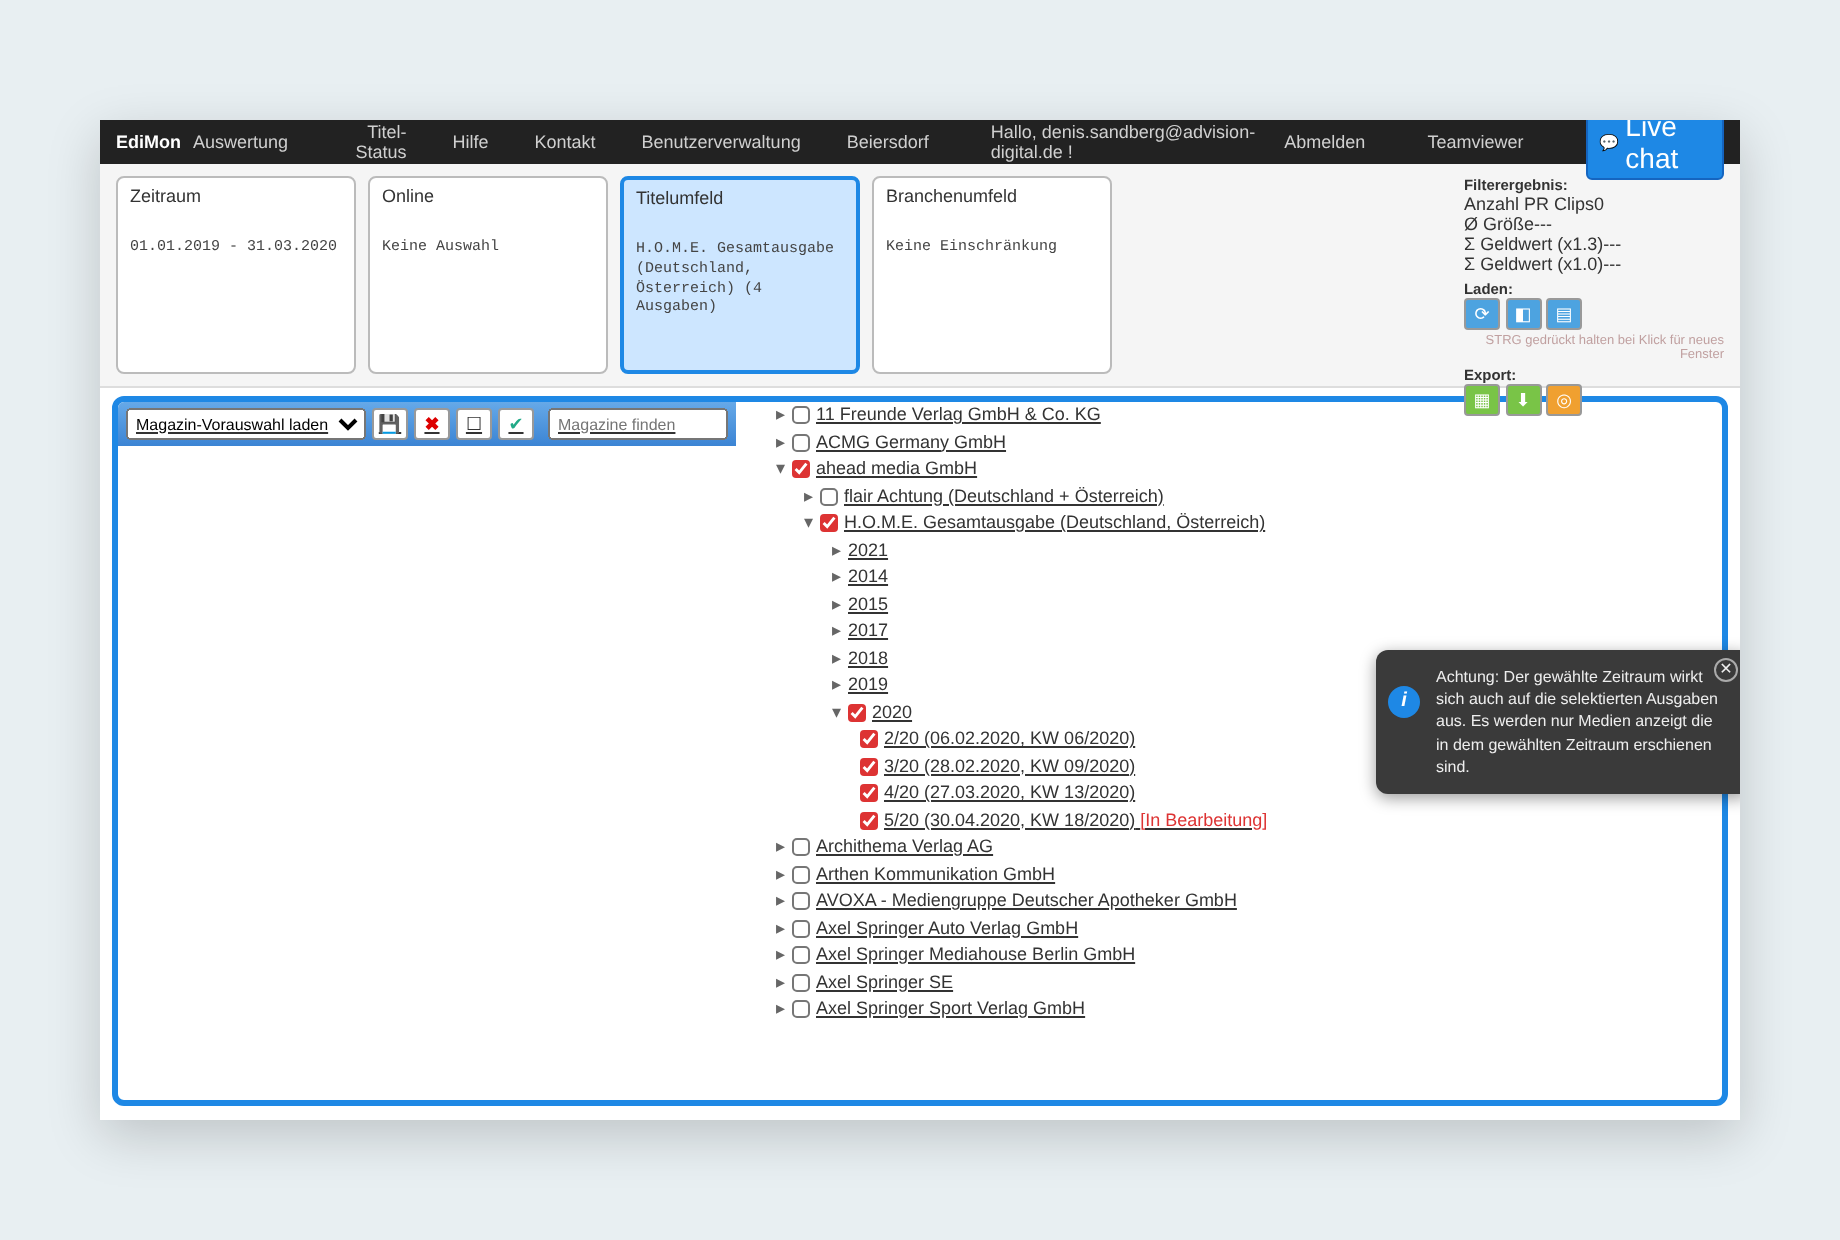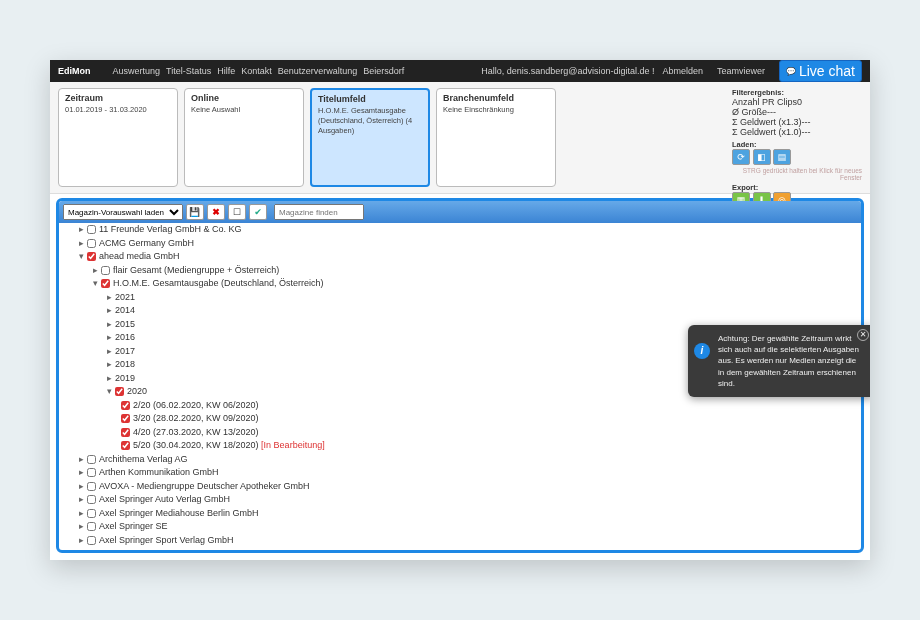--- a/index.html
+++ b/index.html
@@ -1,36 +1,36 @@
 <!DOCTYPE html>
 <html><head>
 <meta charset="utf-8">
 <style>
   * { box-sizing: border-box; margin: 0; padding: 0; }
   body { background: #e8eff2; font-family: Arial, Helvetica, sans-serif; font-size: 9px; color: #333; display: flex; align-items: center; justify-content: center; height: 620px; width: 920px; }
   .frame { width: 820px; height: 500px; background: #fff; box-shadow: 0 8px 25px rgba(0,0,0,0.18); overflow: hidden; position: relative; }
   .topbar { background: #222; color: #d0d0d0; height: 22px; display: flex; align-items: center; padding: 0 8px; font-size: 9px; }
-  .topbar .brand { color: #fff; font-weight: bold; margin-right: 22px; }
-  .topbar .nav-item { margin-right: 6px; cursor: pointer; }
+  .topbar .brand { color: #fff; font-weight: bold; margin-right: 6px; }
+  .topbar .nav-item { margin-right: 23px; cursor: pointer; text-align: right; }
   .topbar .spacer { flex: 1; }
   .topbar .right-item { margin-left: 8px; }
   .live-chat { background: #1e88e5; color: #fff; padding: 2px 6px; border-radius: 3px; border: 1px solid #1565c0; font-size: 14px; display: inline-flex; align-items: center; gap: 3px; }
   .live-chat::before { content: "💬"; font-size: 8px; }
   .filter-row { display: flex; padding: 6px 8px; gap: 6px; background: #f5f5f5; border-bottom: 1px solid #ddd; height: 112px; }
   .filter-box { border: 1px solid #bbb; border-radius: 4px; background: #fff; padding: 4px 6px; font-size: 8px; width: 120px; position: relative; }
   .filter-box.active { border: 2px solid #1e88e5; background: #cde6ff; }
-  .filter-box h4 { font-size: 9px; font-weight: bold; margin-bottom: 2px; }
-  .filter-box .content { font-size: 7.5px; line-height: 1.3; color: #444; }
+  .filter-box h4 { font-size: 9px; font-weight: normal; margin-bottom: 17px; }
+  .filter-box .content { font-size: 7.5px; line-height: 1.3; color: #444; font-family: Liberation Mono, monospace; }
   .filter-box .content a { color: #333; text-decoration: underline; }
   .icon-btn { width: 18px; height: 16px; border: 1px solid #999; border-radius: 2px; display: inline-flex; align-items: center; justify-content: center; font-size: 9px; cursor: pointer; }
   .icon-btn.blue { background: #4da3e0; color: #fff; }
   .icon-btn.green { background: #79c447; color: #fff; }
   .icon-btn.orange { background: #f0a030; color: #fff; }
   .hint-text { font-size: 6.5px; color: #c0a0a0; text-align: right; margin-top: 2px; }
-  .main-panel { border: 3px solid #1e88e5; border-radius: 6px; margin: 4px 6px; height: 355px; background: #fff; overflow: hidden; display: flex; flex-direction: column; }
+  .main-panel { border: 3px solid #1e88e5; border-radius: 6px; margin: 4px 6px; height: 355px; background: #fff; overflow: hidden; display: flex; flex-direction: row; text-decoration: underline; }
   .toolbar { background: linear-gradient(#66a9e8,#3b84d4); height: 22px; display: flex; align-items: center; padding: 2px 4px; gap: 3px; }
   .toolbar select { font-size: 8px; height: 16px; width: 120px; }
   .toolbar .tb-btn { width: 18px; height: 16px; background: #fff; border: 1px solid #999; border-radius: 2px; display: inline-flex; align-items: center; justify-content: center; font-size: 9px; cursor: pointer; }
   .toolbar .tb-btn.red { color: #d00; font-weight: bold; }
   .toolbar .tb-btn.green { color: #2a8; }
   .toolbar input[type=text] { font-size: 8px; height: 16px; width: 90px; margin-left: 4px; padding: 0 3px; }
   .tree { flex: 1; overflow-y: auto; padding: 0 6px; font-size: 9px; line-height: 1.5; }
   .tree ul { list-style: none; padding-left: 14px; }
   .tree li { white-space: nowrap; }
   .tree .tri { display: inline-block; width: 8px; color: #666; cursor: pointer; }
@@ -111,26 +111,25 @@
       <span class="tb-btn red">✖</span>
       <span class="tb-btn">☐</span>
       <span class="tb-btn green">✔</span>
       <input type="text" placeholder="Magazine finden" style="">
     </div>
     <div class="tree">
       <ul id="tree-root">
           <li><span class="tri">▸</span><input type="checkbox" class="" style=""><span>11 Freunde Verlag GmbH &amp; Co. KG</span></li>
           <li><span class="tri">▸</span><input type="checkbox" class="" style=""><span>ACMG Germany GmbH</span></li>
           <li><span class="tri">▾</span><input type="checkbox" checked="" class="cb-red" style=""><span>ahead media GmbH</span><ul>
-              <li><span class="tri">▸</span><input type="checkbox" class="" style=""><span>flair Gesamt (Mediengruppe + Österreich)</span></li>
+              <li><span class="tri">▸</span><input type="checkbox" class="" style=""><span>flair Achtung (Deutschland + Österreich)</span></li>
               <li><span class="tri">▾</span><input type="checkbox" checked="" class="cb-red" style=""><span>H.O.M.E. Gesamtausgabe (Deutschland, Österreich)</span><ul>
                   <li><span class="tri">▸</span><span>2021</span></li>
                   <li><span class="tri">▸</span><span>2014</span></li>
                   <li><span class="tri">▸</span><span>2015</span></li>
-                  <li><span class="tri">▸</span><span>2016</span></li>
                   <li><span class="tri">▸</span><span>2017</span></li>
                   <li><span class="tri">▸</span><span>2018</span></li>
                   <li><span class="tri">▸</span><span>2019</span></li>
                   <li><span class="tri">▾</span><input type="checkbox" checked="" class="cb-red" style=""><span>2020</span><ul>
                       <li><input type="checkbox" checked="" class="cb-red" style=""><span>2/20 (06.02.2020, KW 06/2020)</span></li>
                       <li><input type="checkbox" checked="" class="cb-red" style=""><span>3/20 (28.02.2020, KW 09/2020)</span></li>
                       <li><input type="checkbox" checked="" class="cb-red" style=""><span>4/20 (27.03.2020, KW 13/2020)</span></li>
                       <li><input type="checkbox" checked="" class="cb-red" style=""><span>5/20 (30.04.2020, KW 18/2020)</span> <span class="in-bearbeitung">[In Bearbeitung]</span></li>
                     </ul></li>
                 </ul></li>

